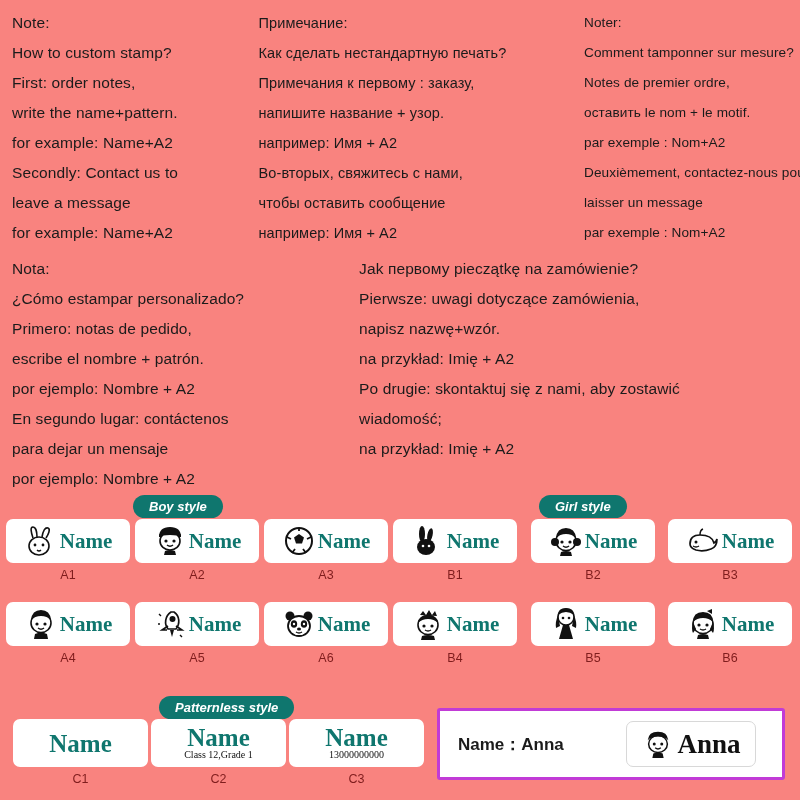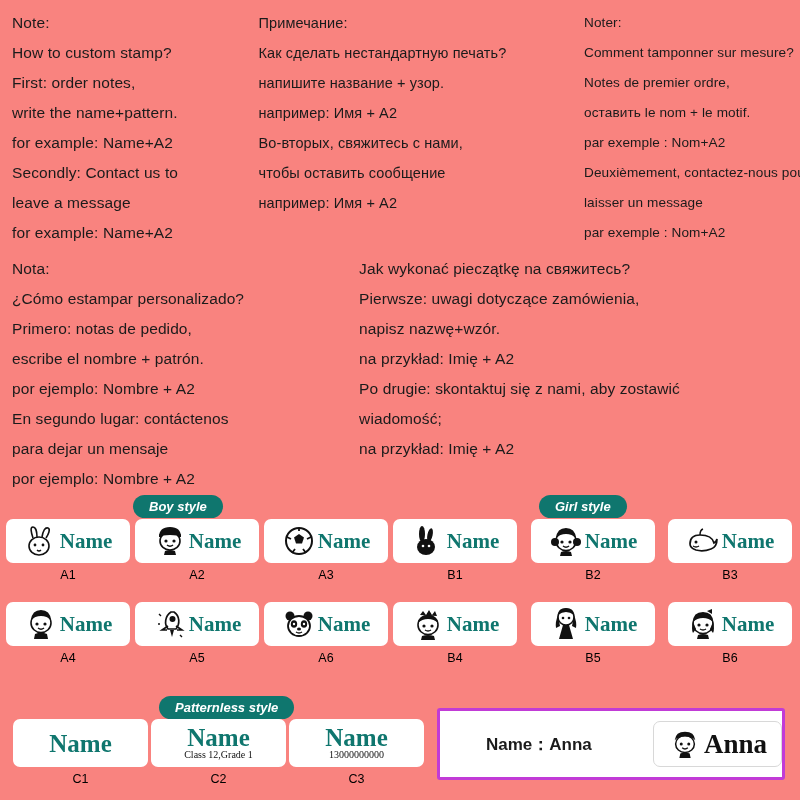--- a/index.html
+++ b/index.html
@@ -118,21 +118,21 @@
   }
   .stamp .stack {
     display: flex;
     flex-direction: column;
     align-items: center;
     justify-content: center;
     line-height: 1;
   }
   .code {
     font-size: 12.5px;
-    color: #000000;
+    color: #7f1d1d;
     margin-top: 5px;
   }
   .ic {
     flex: 0 0 auto;
     width: 34px;
     height: 38px;
     display: flex;
     align-items: center;
     justify-content: center;
   }
@@ -149,21 +149,20 @@
     background: #ffffff;
     border-radius: 3px;
     display: flex;
     align-items: center;
     box-sizing: border-box;
   }
   #example-box .lines {
     padding-left: 18px;
     width: 186px;
     box-sizing: border-box;
-    margin-left: 28px;
   }
   #example-box .exline {
     font-size: 17px;
     font-weight: bold;
     line-height: 25px;
     white-space: nowrap;
   }
   #example-box .exline .val {
     font-weight: bold;
   }
@@ -198,20 +197,21 @@
       <div class="nline big">First:  order notes,</div>
       <div class="nline big">write the name+pattern.</div>
       <div class="nline big">for example: Name+A2</div>
       <div class="nline big">Secondly:  Contact us to</div>
       <div class="nline big">leave a message</div>
       <div class="nline big">for example: Name+A2</div>
     </div>
     <div class="notes-col c2">
       <div class="nline">Примечание:</div>
       <div class="nline">Как сделать нестандартную печать?</div>
+      <div class="nline">Примечания к первому :  заказу,</div>
       <div class="nline">напишите название + узор.</div>
       <div class="nline">например: Имя + A2</div>
       <div class="nline">Во-вторых, свяжитесь с нами,</div>
       <div class="nline">чтобы оставить сообщение</div>
       <div class="nline">например: Имя + A2</div>
     </div>
     <div class="notes-col c3">
       <div class="nline small">Noter:</div>
       <div class="nline small">Comment tamponner sur mesure?</div>
       <div class="nline small">Notes de premier ordre,</div>
@@ -228,21 +228,21 @@
       <div class="nline big">Nota:</div>
       <div class="nline big">¿Cómo estampar personalizado?</div>
       <div class="nline big">Primero: notas de pedido,</div>
       <div class="nline big">escribe el nombre + patrón.</div>
       <div class="nline big">por ejemplo: Nombre + A2</div>
       <div class="nline big">En segundo lugar: contáctenos</div>
       <div class="nline big">para dejar un mensaje</div>
       <div class="nline big">por ejemplo: Nombre + A2</div>
     </div>
     <div class="m2">
-      <div class="nline big">Jak wykonać pieczątkę na свяжитесь?</div>
+      <div class="nline big">Jak первому pieczątkę na zamówienie?</div>
       <div class="nline big">Pierwsze: uwagi dotyczące zamówienia,</div>
       <div class="nline big">napisz nazwę+wzór.</div>
       <div class="nline big">na przykład: Imię + A2</div>
       <div class="nline big">Po drugie: skontaktuj się z nami, aby zostawić</div>
       <div class="nline big">wiadomość;</div>
       <div class="nline big">na przykład: Imię + A2</div>
     </div>
   </div>
 
   <div class="badge" id="badge-boy">Boy style</div>

